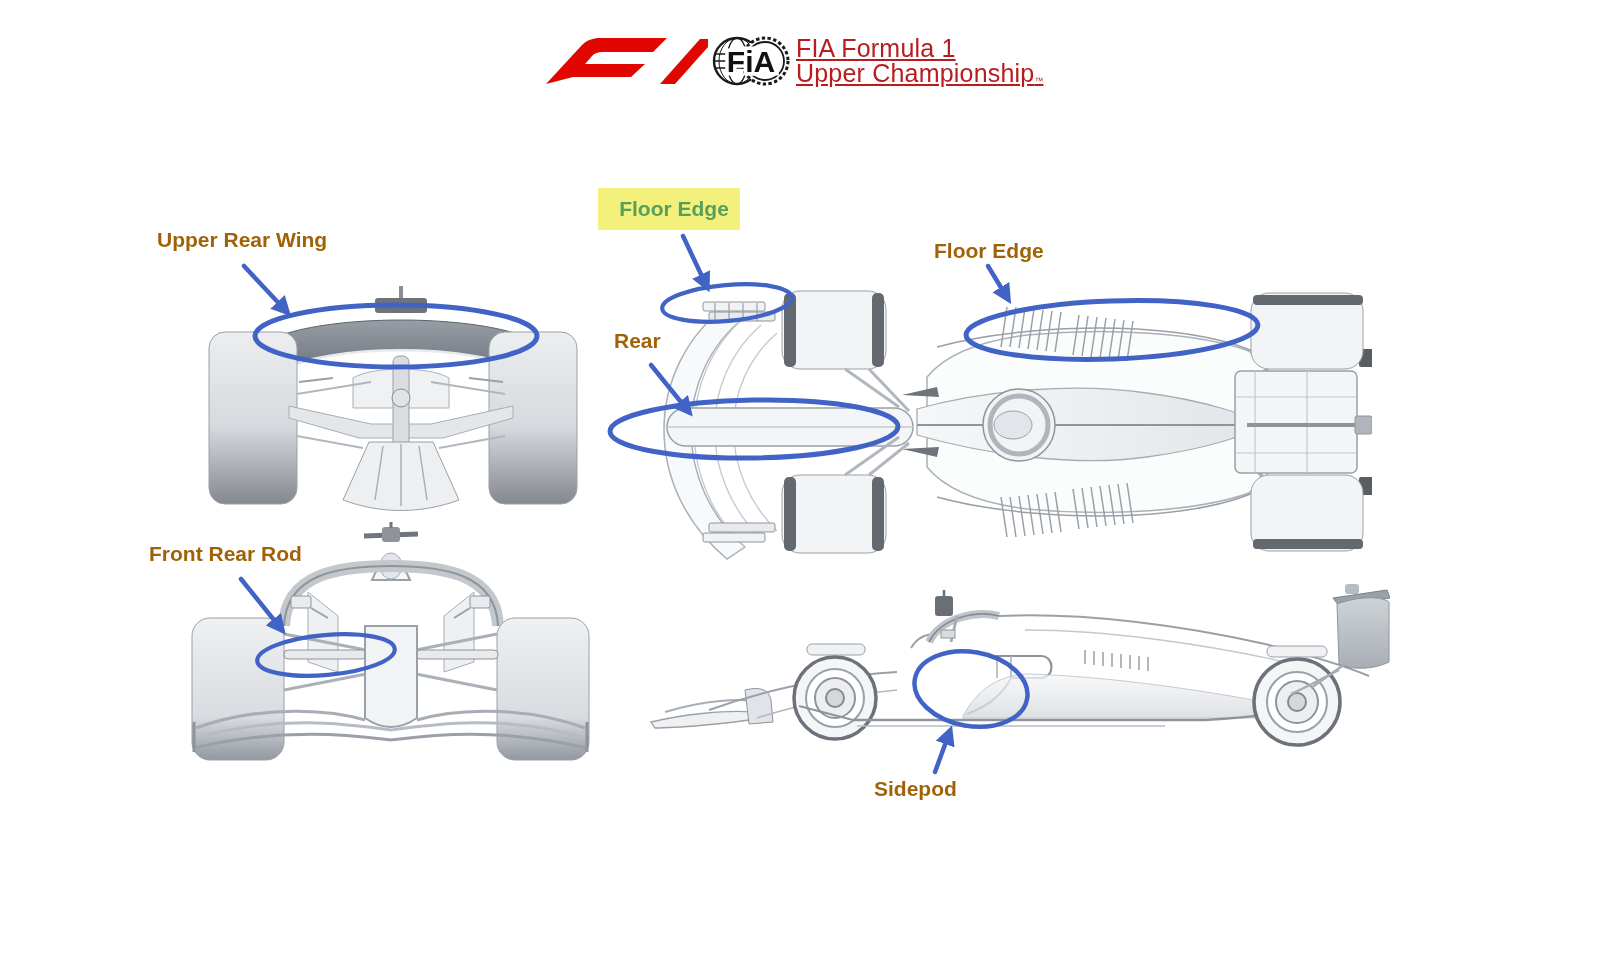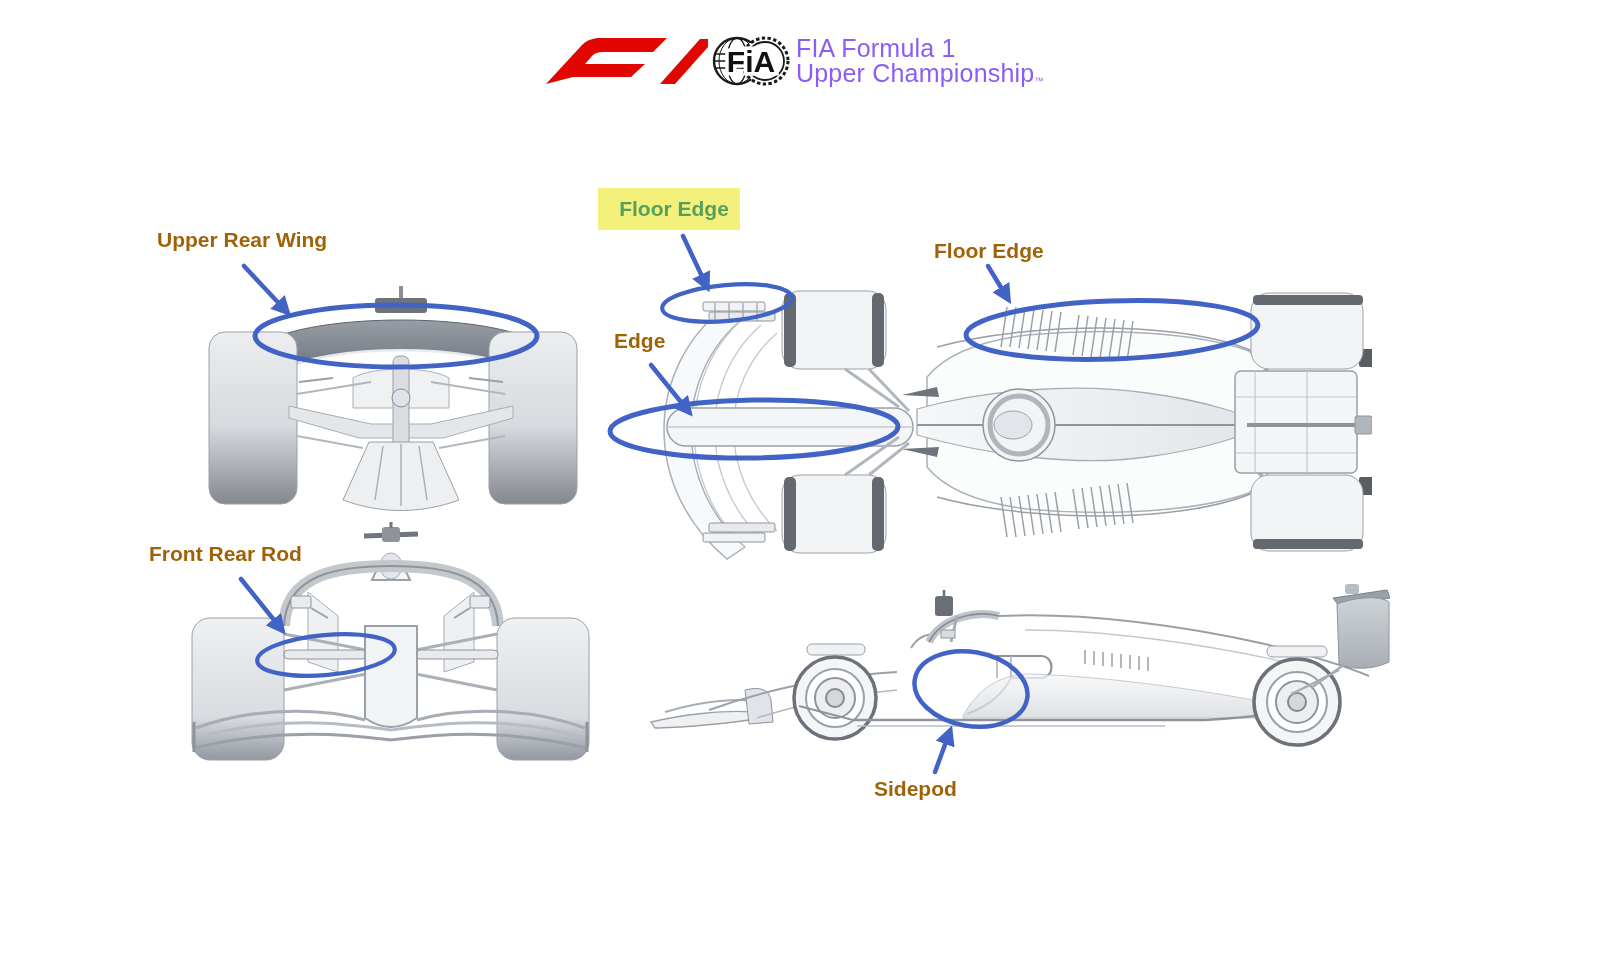--- a/index.html
+++ b/index.html
@@ -1,20 +1,20 @@
 <!DOCTYPE html>
 <html><head>
 <meta charset="utf-8">
 <style>
   html,body{margin:0;padding:0;background:#ffffff;}
   #stage{position:relative;width:1600px;height:956px;background:#ffffff;overflow:hidden;
          font-family:"Liberation Sans",sans-serif;padding-left:32px;}
   .abs{position:absolute;}
   
-  #brand-text{left:796px;top:36px;color:#8b5cf6;font-size:25px;line-height:25px;letter-spacing:.2px;font-weight:400;}
+  #brand-text{left:796px;top:36px;color:#b91c1c;font-size:25px;line-height:25px;letter-spacing:.2px;font-weight:400;text-decoration:underline;}
   #brand-text .tm{font-size:9px;vertical-align:-2px;letter-spacing:0;}
   
   .lbl{position:absolute;font-weight:700;font-size:21px;color:#a16207;white-space:nowrap;}
   .lbl-highlight{left:598px;top:188px;width:142px;height:42px;background:#f3f07c;
                  display:flex;align-items:center;justify-content:center;padding-left:10px;box-sizing:border-box;
                  color:#57a05b;font-weight:700;font-size:21px;}
   svg{display:block;}
   #overlay{left:0;top:0;pointer-events:none;}
 </style>
 </head>
@@ -315,21 +315,21 @@
       <line x1="935" y1="772" x2="950" y2="731" stroke-width="4.5" marker-end="url(#ah)"></line>
     </g>
   </svg>
 
   <div class="lbl" style="left:157px;top:228px">Upper Rear Wing</div>
 
   <div class="abs lbl-highlight">
     <span>Floor Edge</span>
   </div>
 
-  <div class="lbl" style="left:614px;top:329px">Edge</div>
+  <div class="lbl" style="left:614px;top:329px">Rear</div>
 
   <div class="lbl" style="left:934px;top:239px">Floor Edge</div>
 
   <div class="lbl" style="left:149px;top:542px">Front Rear Rod</div>
 
   <div class="lbl" style="left:874px;top:777px">Sidepod</div>
 
 </div>
 
 </body></html>

